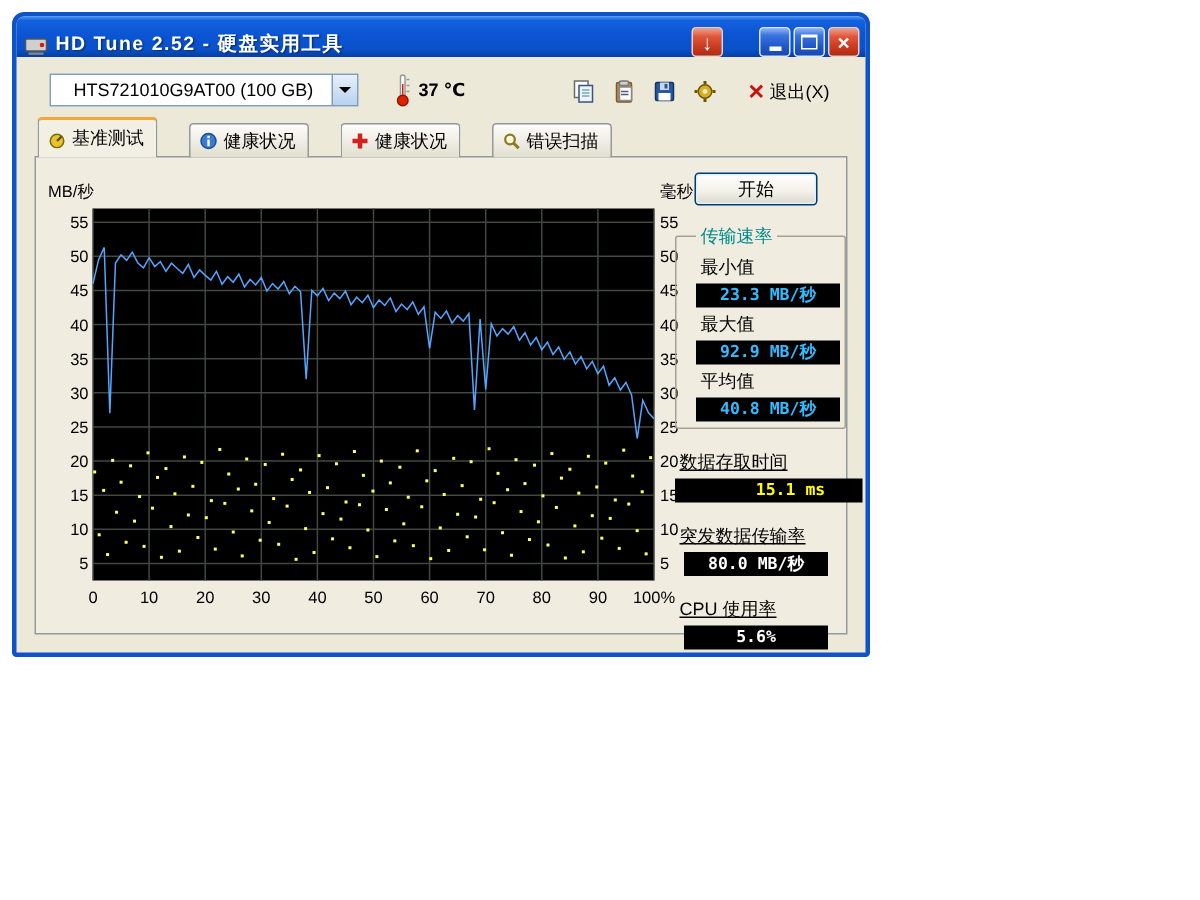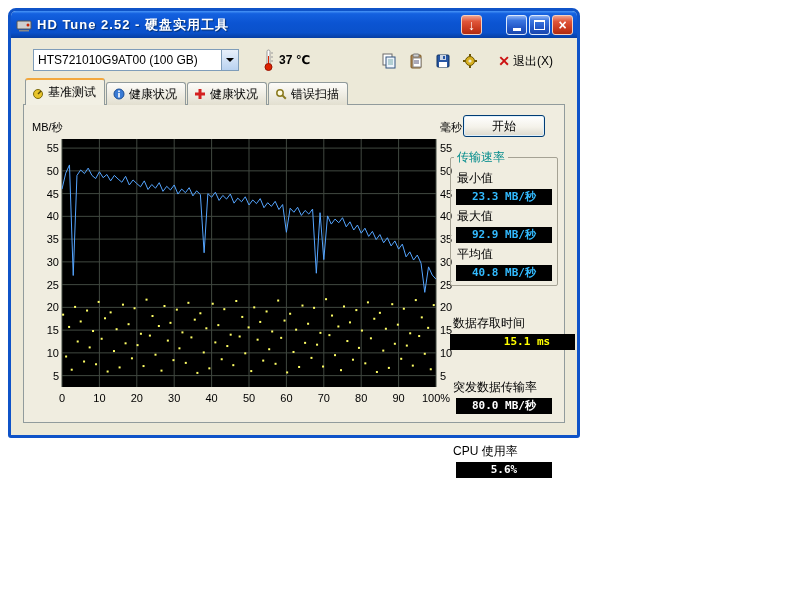--- a/index.html
+++ b/index.html
@@ -10,21 +10,21 @@
   }
   
   .window{
     position:absolute;left:8px;top:8px;width:572px;height:430px;
     background:#ece9d8;
     border:3px solid #0f53c8;
     border-radius:8px 8px 3px 3px;
     box-sizing:border-box;
   }
   .titlebar{
-    height:27px;display:flex;align-items:center;padding:0 4px 0 5px;
+    height:27px;display:flex;align-items:flex-end;padding:0 4px 0 5px;
     background:linear-gradient(180deg,#4895f7 0%,#1461e0 10%,#0b54d2 45%,#0a51cb 80%,#063ea3 100%);
     border-radius:5px 5px 0 0;
   }
   .title-text{
     color:#fff;font-weight:bold;font-size:13px;letter-spacing:1px;
     text-shadow:1px 1px 1px #06306e;margin-left:5px;white-space:nowrap;
   }
   .tb-btns{margin-left:auto;display:flex;align-items:center;}
   .tbtn{
     width:21px;height:20px;border-radius:3px;margin-left:2px;
@@ -36,38 +36,38 @@
   .tbtn .ch{color:#fff;font-weight:bold;font-size:14px;line-height:1;}
   .glyph-min{width:8px;height:3px;background:#fff;align-self:flex-end;margin-bottom:3px;}
   .glyph-max{width:9px;height:7px;border:1px solid #fff;border-top:2px solid #fff;}
   .tb-gap{width:22px;}
   
   .toolbar{position:absolute;left:0;right:0;top:32px;height:36px;}
   .combo{
     position:absolute;left:22px;top:6px;width:206px;height:22px;box-sizing:border-box;
     background:#fff;border:1px solid #7f9db9;display:flex;align-items:center;cursor:default;
   }
-  .combo-text{font-size:12px;padding-left:4px;flex:1;white-space:nowrap;overflow:hidden;}
+  .combo-text{font-size:12px;padding-left:15px;flex:1;white-space:nowrap;overflow:hidden;}
   .combo-btn{
     width:17px;height:100%;border-left:1px solid #7f9db9;box-sizing:border-box;
     background:linear-gradient(180deg,#e8f0fb,#b9d2f0);
     display:flex;align-items:center;justify-content:center;
   }
   .arrow-down{width:0;height:0;border-left:4px solid transparent;border-right:4px solid transparent;border-top:4px solid #000;}
   .thermo-wrap{position:absolute;left:252px;top:5px;}
   .temp-text{position:absolute;left:268px;top:10px;font-size:12px;font-weight:bold;}
   .tool-group{position:absolute;right:96px;top:7px;display:flex;gap:5px;}
   .tool-btn{width:22px;height:22px;background:transparent;border:1px solid transparent;padding:1px;display:flex;align-items:center;justify-content:center;cursor:pointer;}
   .exit-btn{
     position:absolute;right:18px;top:7px;height:22px;background:transparent;border:none;
     display:flex;align-items:center;gap:3px;cursor:pointer;font-size:12px;
   }
   .exit-x{color:#cc1111;font-weight:bold;font-size:14px;line-height:1;}
   
-  .tabs{position:absolute;left:14px;top:71px;display:flex;align-items:flex-end;height:23px;z-index:2;}
+  .tabs{position:absolute;left:14px;top:71px;display:flex;align-items:flex-end;height:23px;z-index:2;gap:20px;}
   .tab{
     display:flex;align-items:center;gap:4px;
     padding:3px 8px 3px 6px;font-size:12px;cursor:pointer;
     border:1px solid #919b9c;border-bottom:none;border-radius:3px 3px 0 0;
     background:linear-gradient(180deg,#fdfcf9,#e2dfd0);height:16px;margin-right:1px;
   }
   .tab.active{
     background:#f2f0e4;height:19px;position:relative;z-index:3;
     border-top:2px solid #f2a73d;
   }
@@ -81,25 +81,25 @@
   
   .side{position:absolute;right:6px;top:8px;width:108px;}
   .xp-btn{
     display:block;width:82px;height:22px;margin:2px auto 12px auto;
     border:1px solid #003c74;border-radius:3px;cursor:pointer;
     background:linear-gradient(180deg,#ffffff 0%,#f4f2ea 55%,#dcd9cd 100%);
     box-shadow:inset 0 0 0 1px #dff0fc;
     font-size:12px;font-family:inherit;
   }
   .groupbox{
-    border:1px solid #a5a294;border-radius:2px;margin:0;padding:1px 3px 4px 3px;
+    border:1px solid #a5a294;border-radius:2px;margin:0;padding:1px 3px 4px 13px;
   }
   .groupbox legend{font-size:12px;padding:0 3px;}
   .stat-label{font-size:12px;margin:3px 0 2px 3px;white-space:nowrap;}
-  .stat-label.sp{margin-top:29px;}
+  .stat-label.sp{margin-top:14px;text-decoration:underline;}
   .stat-value{
     width:96px;height:16px;line-height:16px;margin:0 auto;
     background:#000;text-align:center;
     font-family:"DejaVu Sans Mono","Liberation Mono",monospace;
     font-size:11px;font-weight:bold;
   }
 </style>
 </head>
 <body>
 

